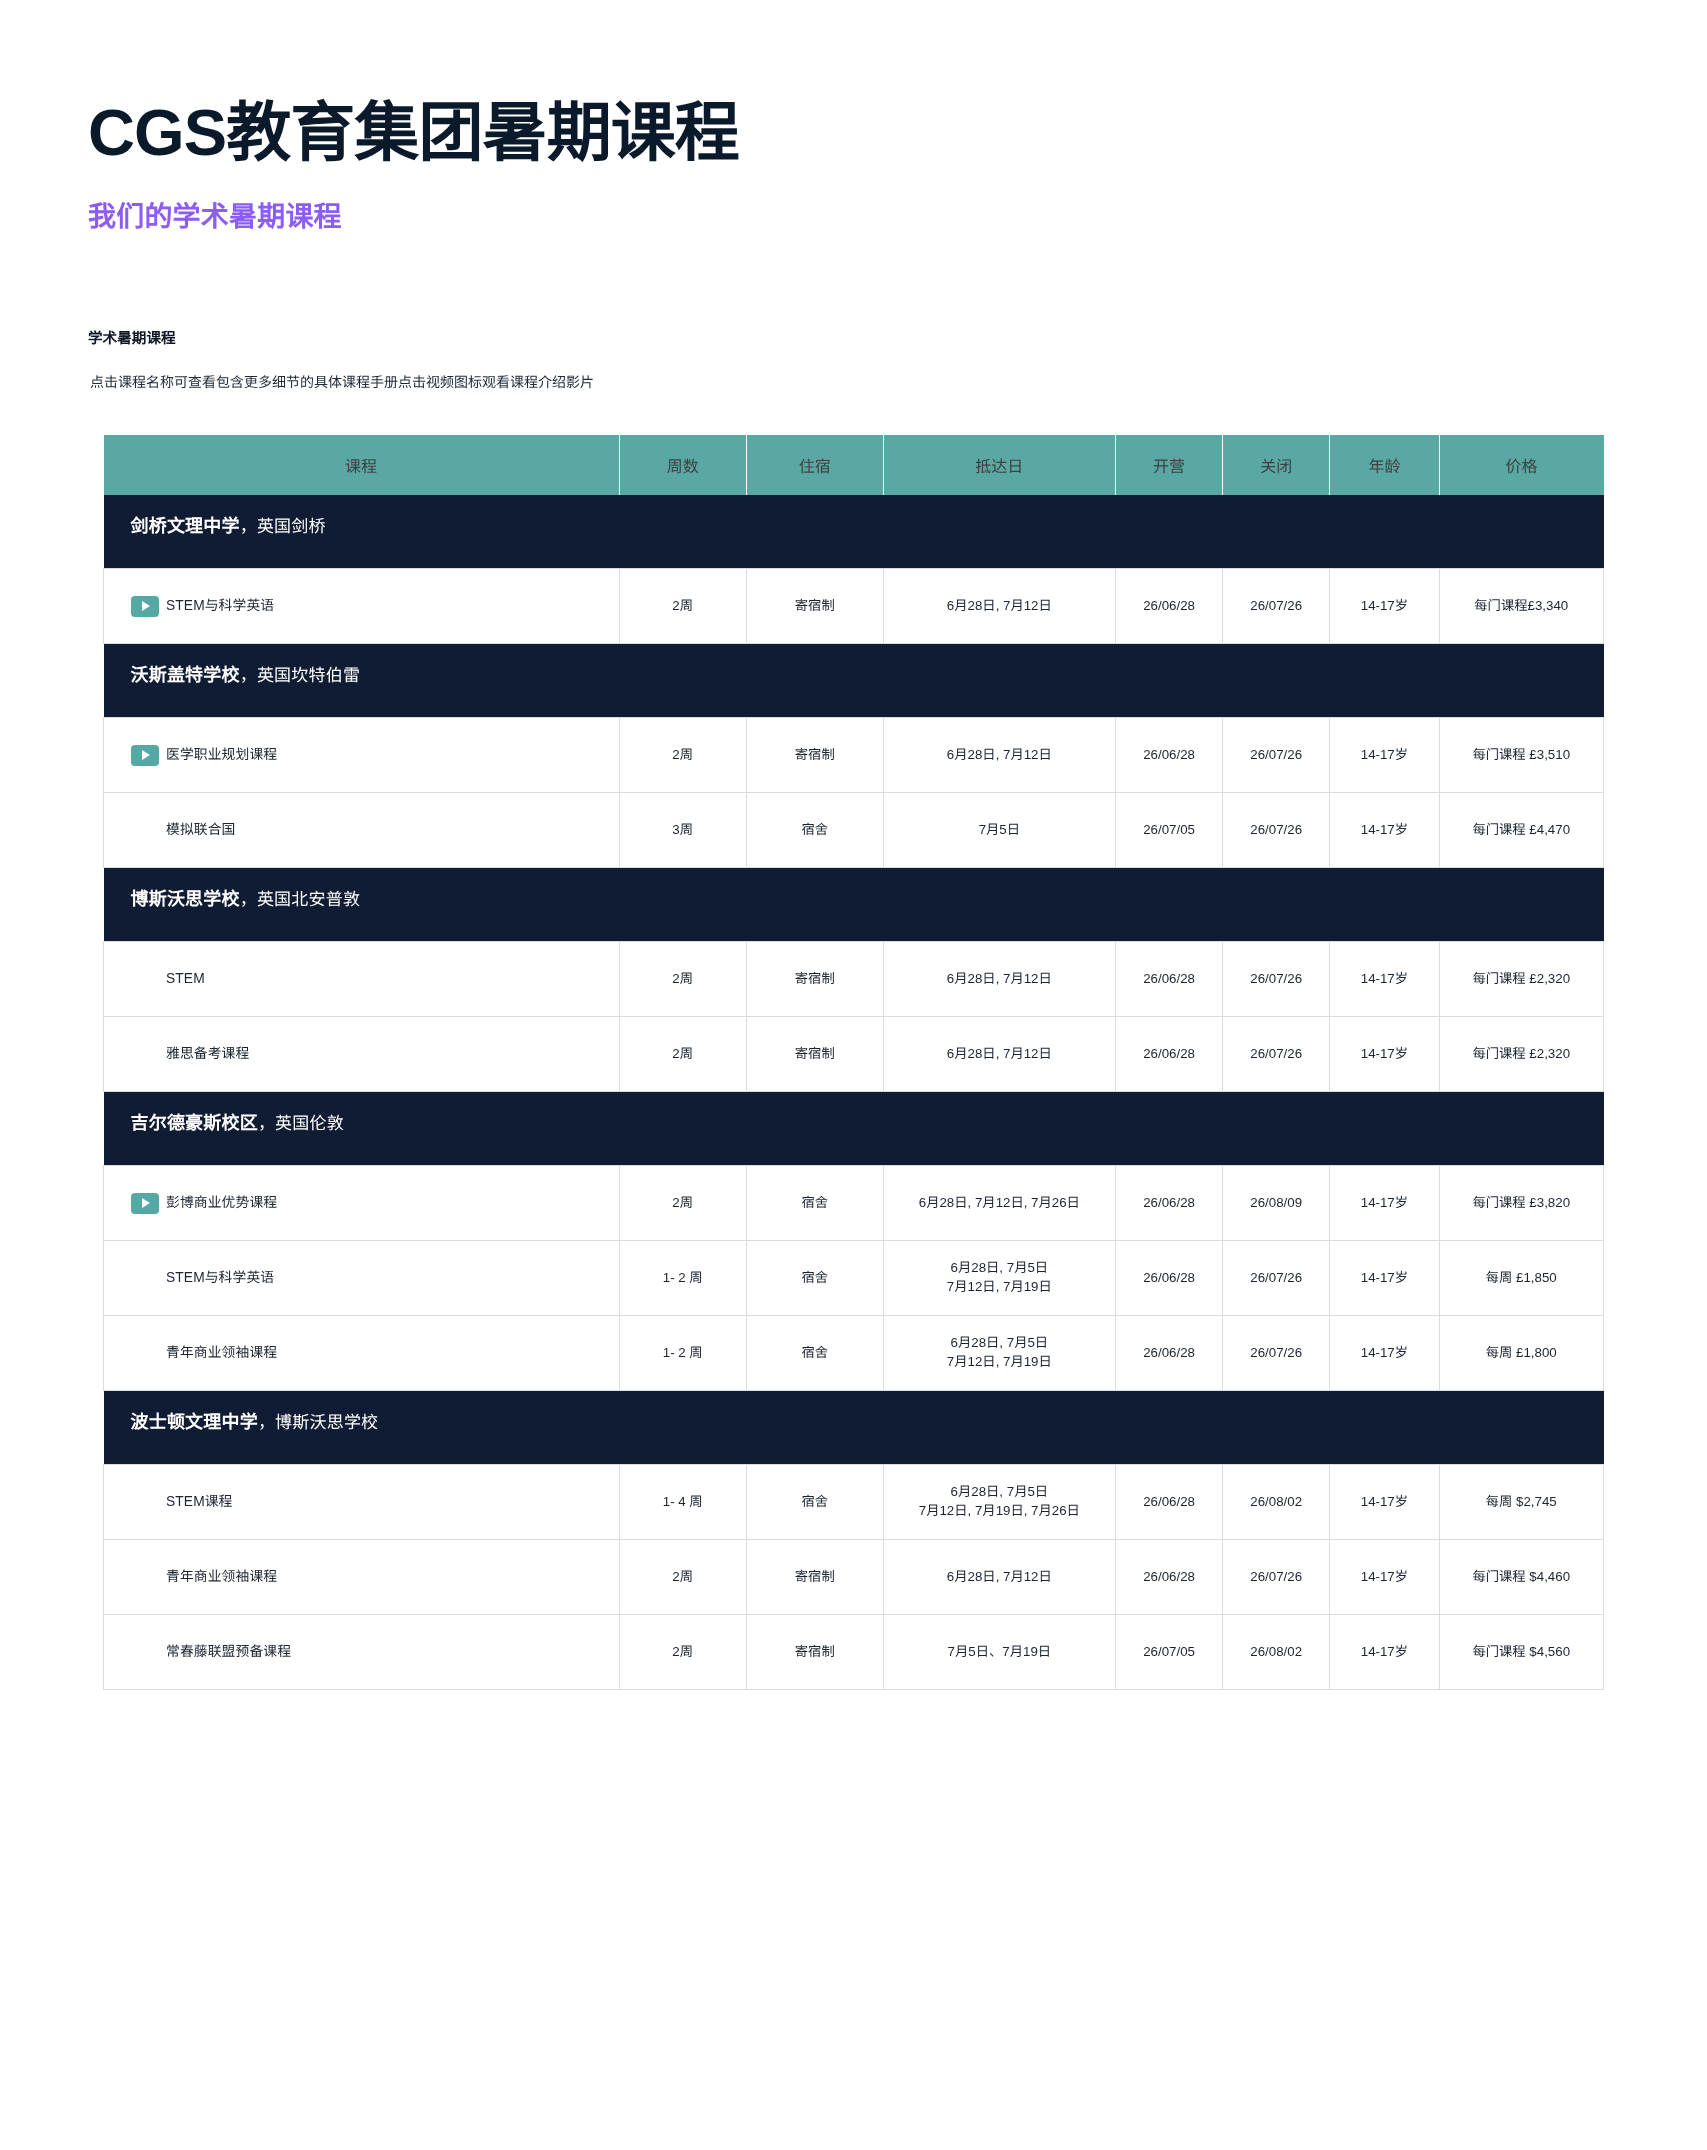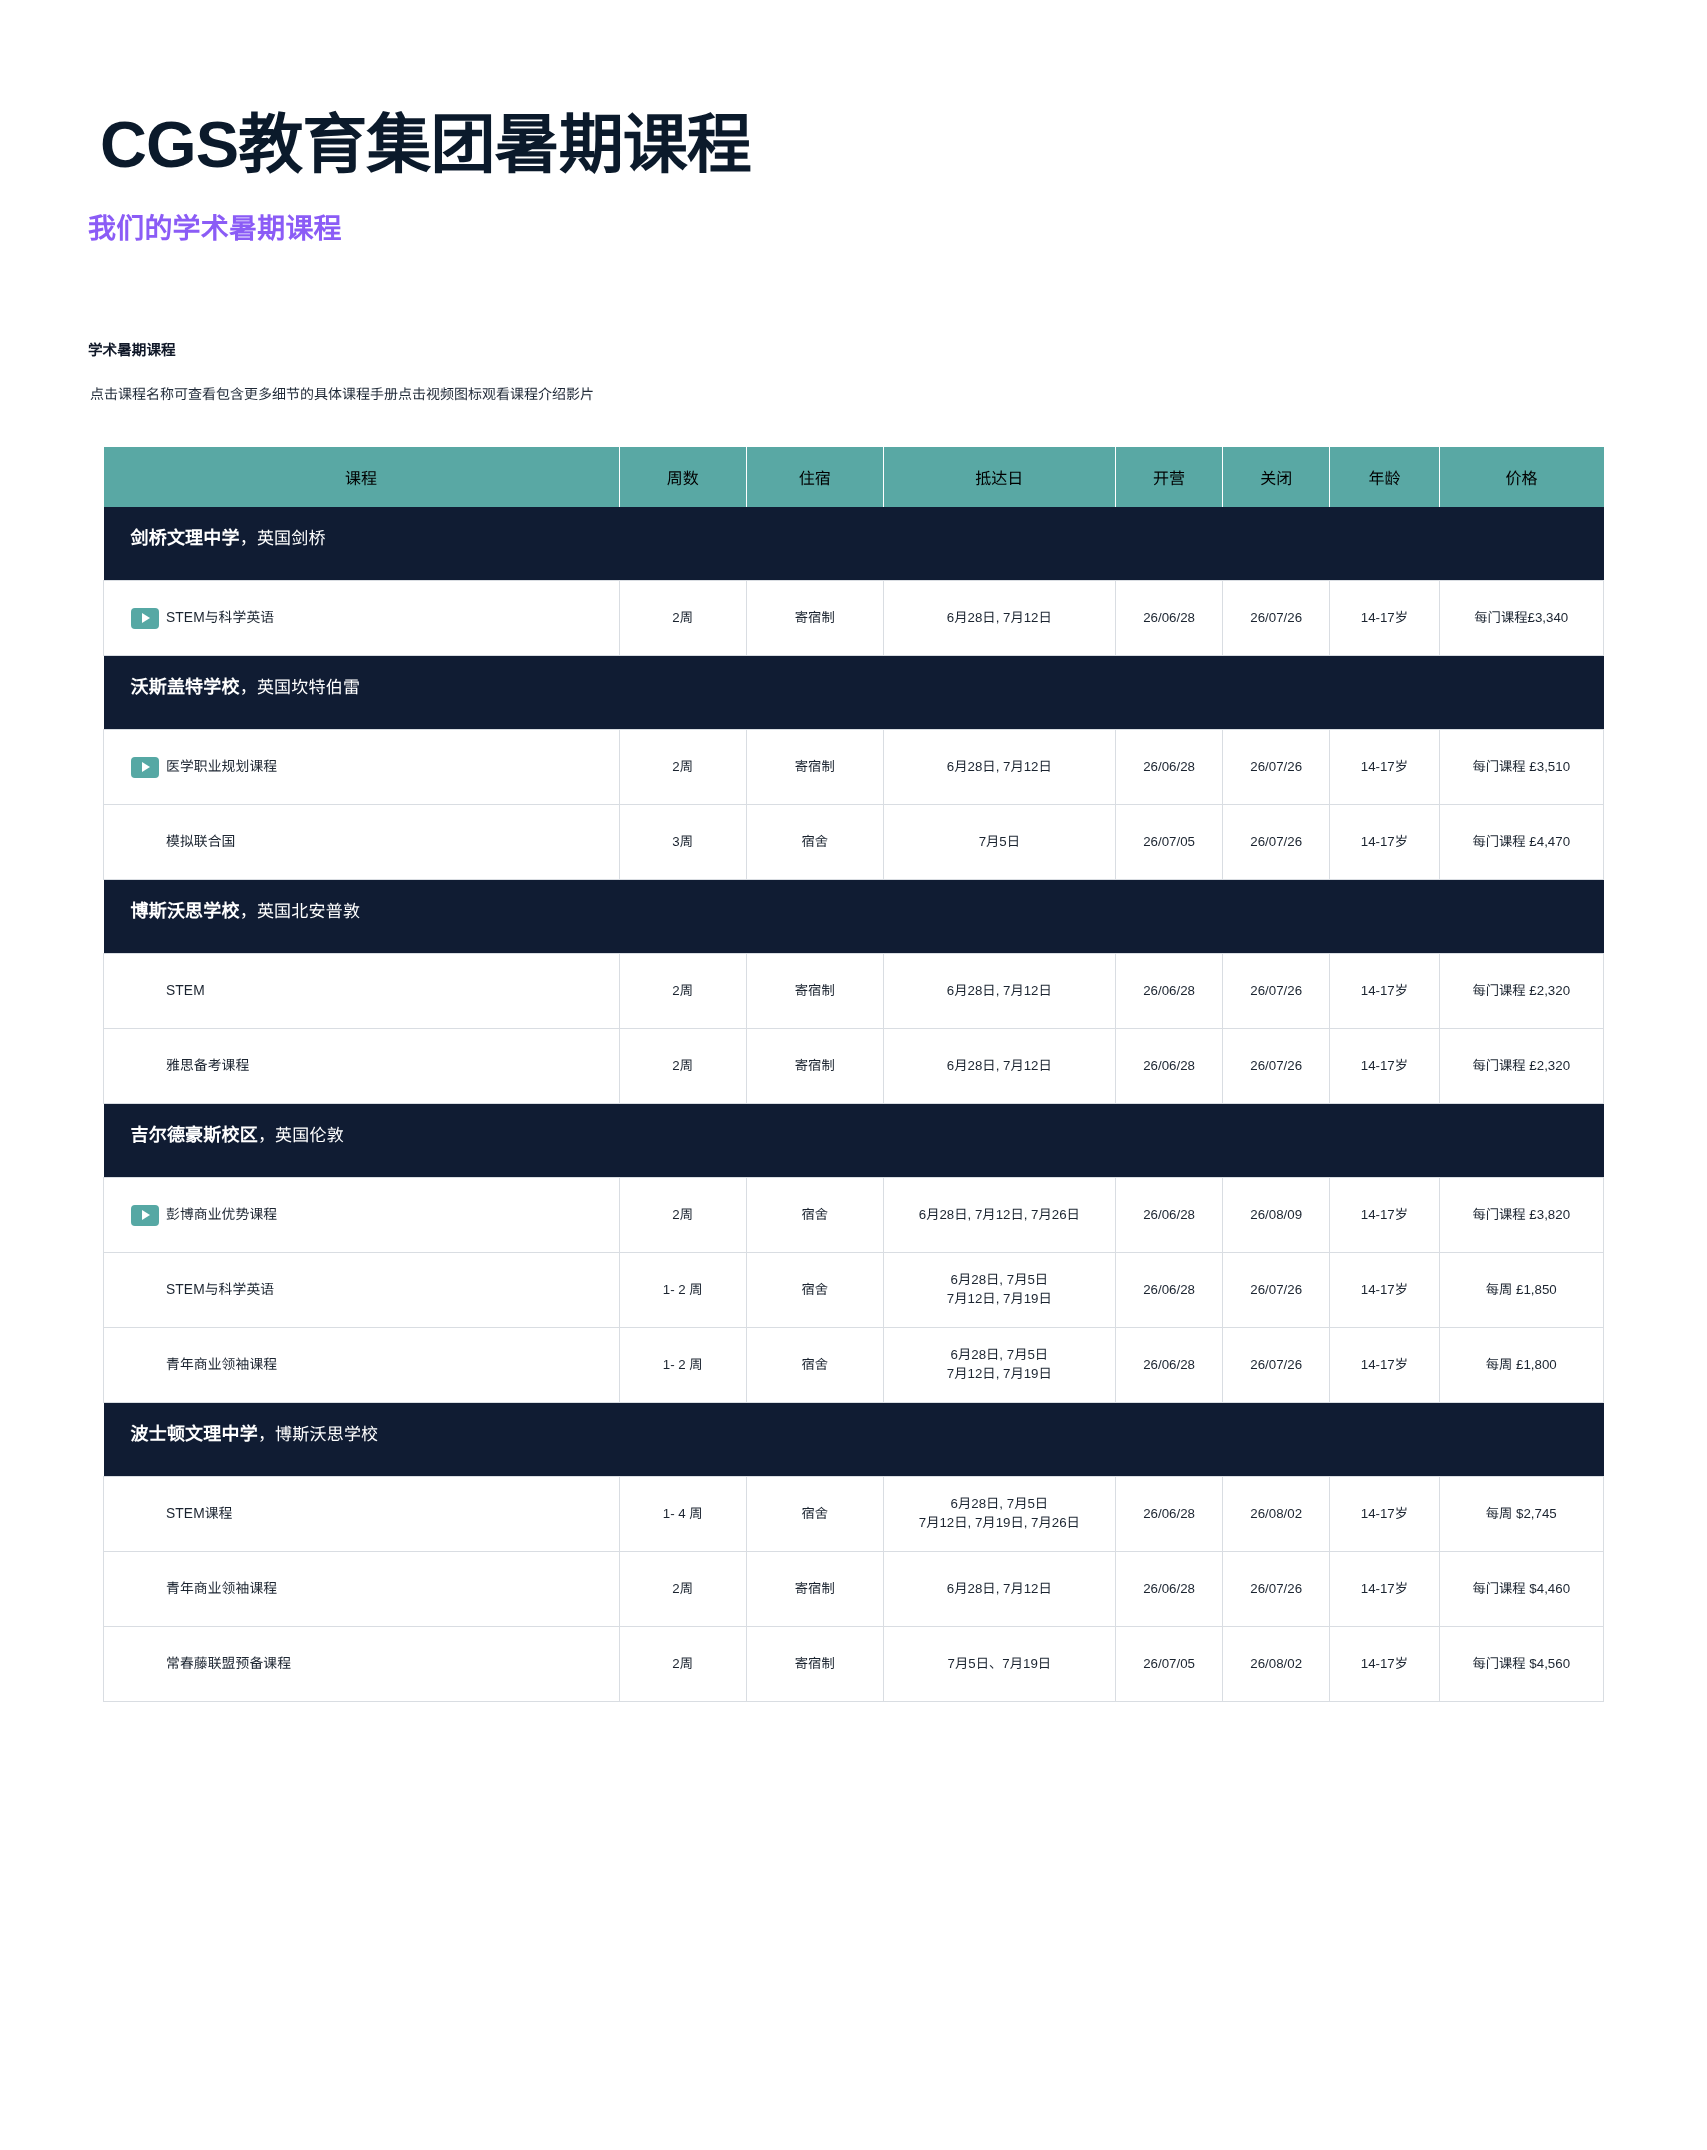--- a/index.html
+++ b/index.html
@@ -23,21 +23,21 @@
   }
   .header-block {
     padding: 99px 0 0 88px;
   }
   .main-title {
     font-size: 65px;
     font-weight: 700;
     letter-spacing: -0.9px;
     color: #0b1a2b;
     line-height: 1.05;
-    margin: 12px;
+    margin: 0;
   }
   .sub-title {
     font-size: 28px;
     font-weight: 700;
     color: #8b5cf6;
     margin: 27px 0 0 0;
     letter-spacing: 0.2px;
   }
   .section-label {
     font-size: 14.6px;
@@ -65,21 +65,21 @@
   table.course-table col.c-weeks    { width: 120px; }
   table.course-table col.c-stay     { width: 129px; }
   table.course-table col.c-arrive   { width: 219px; }
   table.course-table col.c-open     { width: 101px; }
   table.course-table col.c-close    { width: 101px; }
   table.course-table col.c-age      { width: 103px; }
   table.course-table col.c-price    { width: 155px; }
 
   thead th {
     background: #59a8a4;
-    color: #000000;
+    color: #404040;
     font-size: 16px;
     font-weight: 500;
     height: 60px;
     border-right: 1.3px solid #ffffff;
     padding: 0 2.6px;
   }
   thead th:last-child { border-right: none; }
 
   tr.school-row td {
     background: #101c33;

